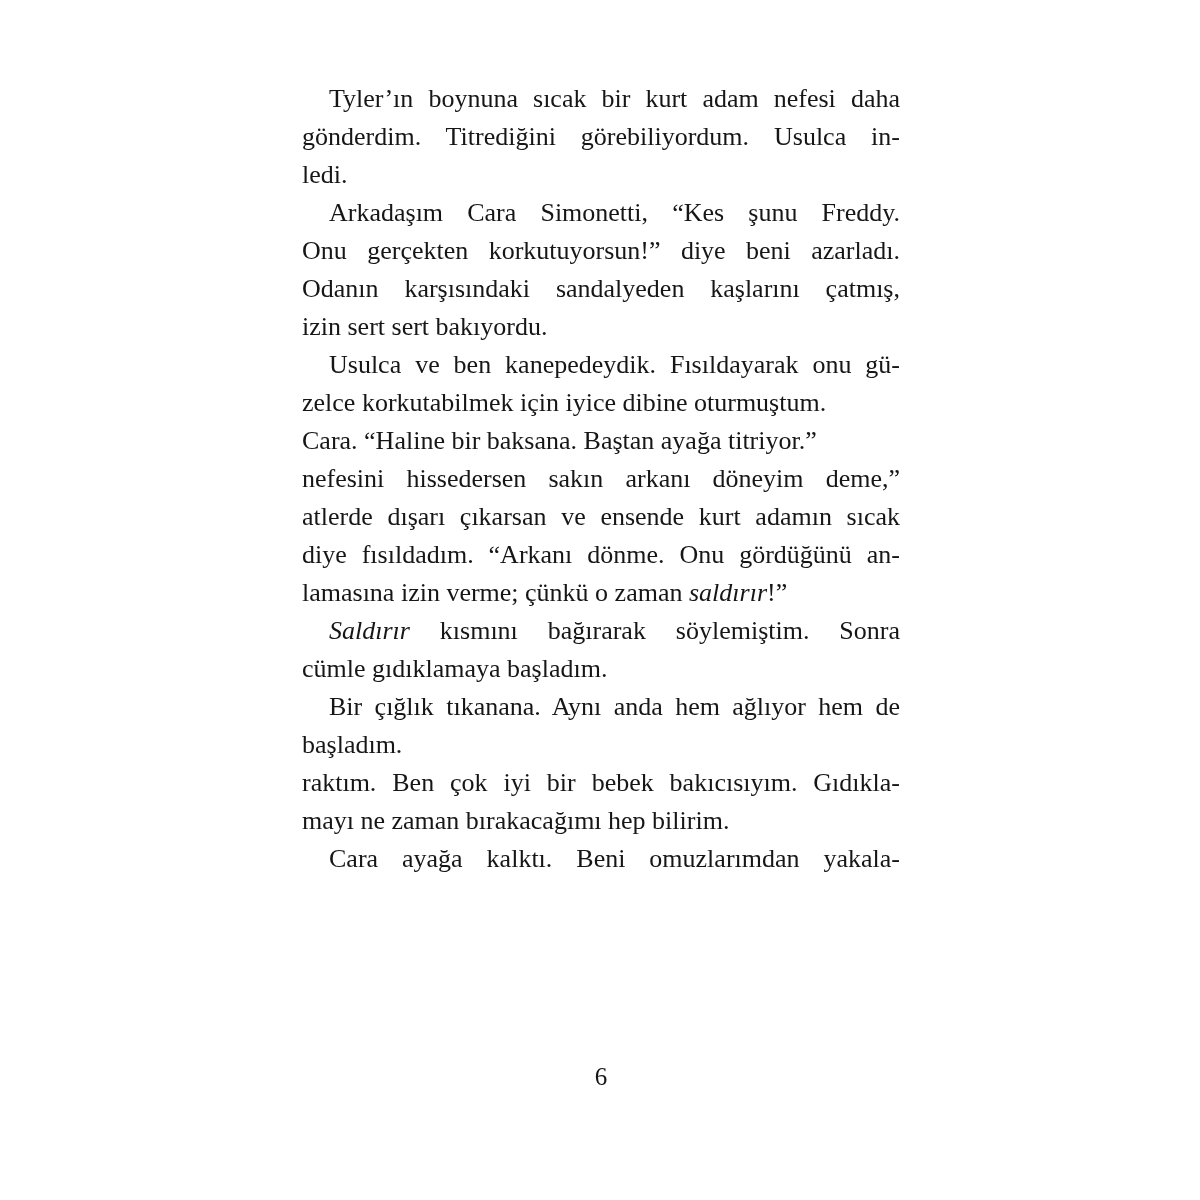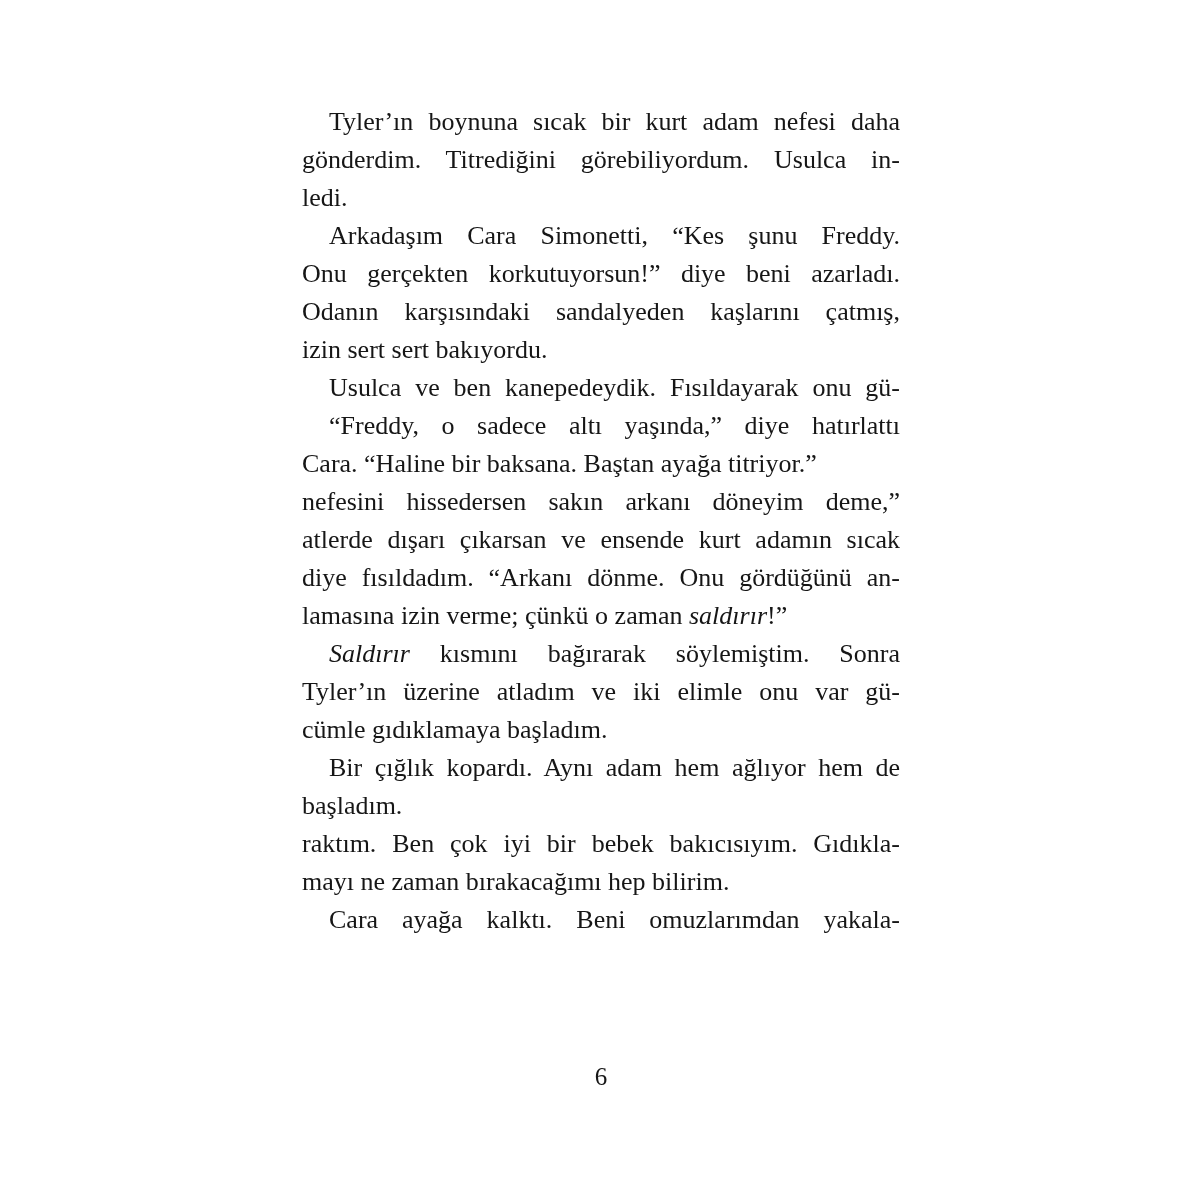--- a/index.html
+++ b/index.html
@@ -12,21 +12,21 @@
     width: 1200px;
     height: 1200px;
     background: #ffffff;
     overflow: hidden;
     font-family: "Liberation Serif", "DejaVu Serif", serif;
     color: #161616;
   }
   .text-block {
     position: absolute;
     left: 302px;
-    top: 103px;
+    top: 80px;
     width: 598px;
     font-size: 26px;
   }
   .line {
     height: 38px;
     line-height: 38px;
     text-align: justify;
     text-align-last: justify;
     overflow: hidden;
     white-space: normal;
@@ -57,29 +57,28 @@
 <div class="page">
   <div class="text-block">
       <div class="line indent"><span>Tyler’ın boynuna sıcak bir kurt adam nefesi daha</span></div>
       <div class="line"><span>gönderdim. Titrediğini görebiliyordum. Usulca in-</span></div>
       <div class="line last"><span>ledi.</span></div>
       <div class="line indent"><span>Arkadaşım Cara Simonetti, “Kes şunu Freddy.</span></div>
       <div class="line"><span>Onu gerçekten korkutuyorsun!” diye beni azarladı.</span></div>
       <div class="line"><span>Odanın karşısındaki sandalyeden kaşlarını çatmış,</span></div>
       <div class="line last"><span>izin sert sert bakıyordu.</span></div>
       <div class="line indent"><span>Usulca ve ben kanepedeydik. Fısıldayarak onu gü-</span></div>
-      <div class="line indent"><span>“Freddy, o sadece altı yaşında,” diye hatırlattı</span></div>
+      <div class="line last"><span>zelce korkutabilmek için iyice dibine oturmuştum.</span></div>
       <div class="line last"><span>Cara. “Haline bir baksana. Baştan ayağa titriyor.”</span></div>
       <div class="line"><span>nefesini hissedersen sakın arkanı döneyim deme,”</span></div>
       <div class="line"><span>atlerde dışarı çıkarsan ve ensende kurt adamın sıcak</span></div>
       <div class="line"><span>diye fısıldadım. “Arkanı dönme. Onu gördüğünü an-</span></div>
       <div class="line last"><span>lamasına izin verme; çünkü o zaman </span><em>saldırır</em><span>!”</span></div>
       <div class="line indent"><em>Saldırır</em><span> kısmını bağırarak söylemiştim. Sonra</span></div>
-      <div class="line"><span>Tyler’ın üzerine atladım ve iki elimle onu var gü-</span></div>
       <div class="line last"><span>cümle gıdıklamaya başladım.</span></div>
-      <div class="line indent"><span>Bir çığlık kopardı. Aynı adam hem ağlıyor hem de</span></div>
+      <div class="line indent"><span>Bir çığlık tıkanana. Aynı anda hem ağlıyor hem de</span></div>
       <div class="line last"><span>başladım.</span></div>
       <div class="line"><span>raktım. Ben çok iyi bir bebek bakıcısıyım. Gıdıkla-</span></div>
       <div class="line last"><span>mayı ne zaman bırakacağımı hep bilirim.</span></div>
       <div class="line indent"><span>Cara ayağa kalktı. Beni omuzlarımdan yakala-</span></div>
     </div>
   <div class="page-number">6</div>
 </div>
 
 </body></html>

